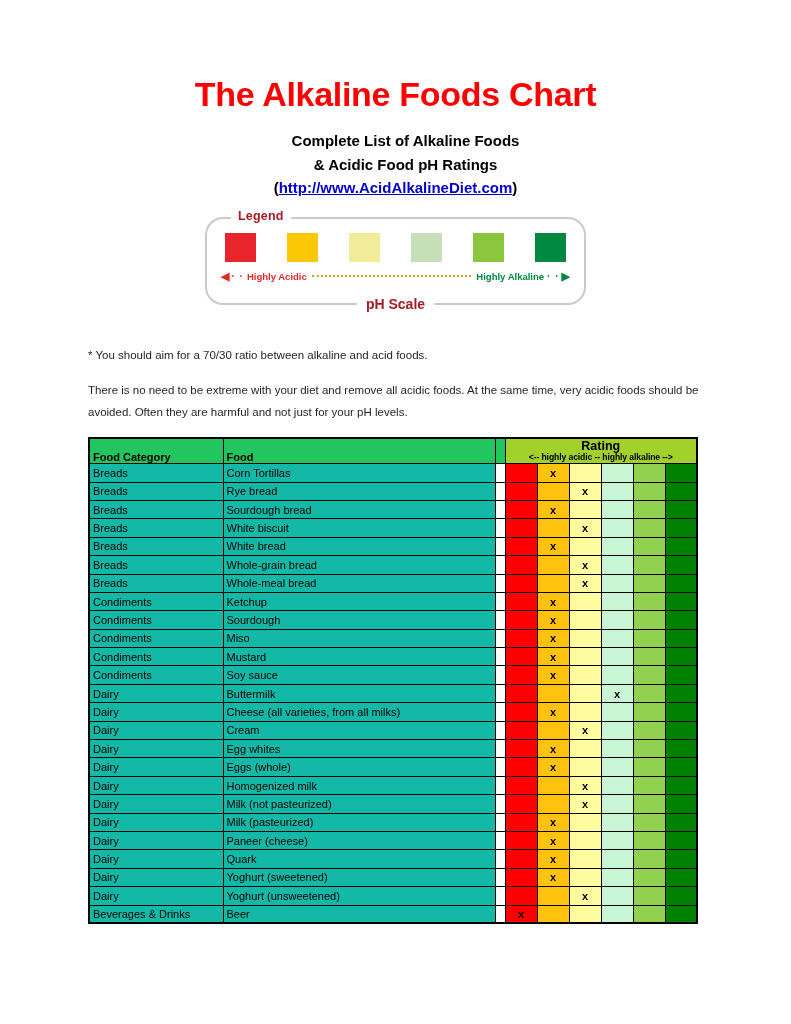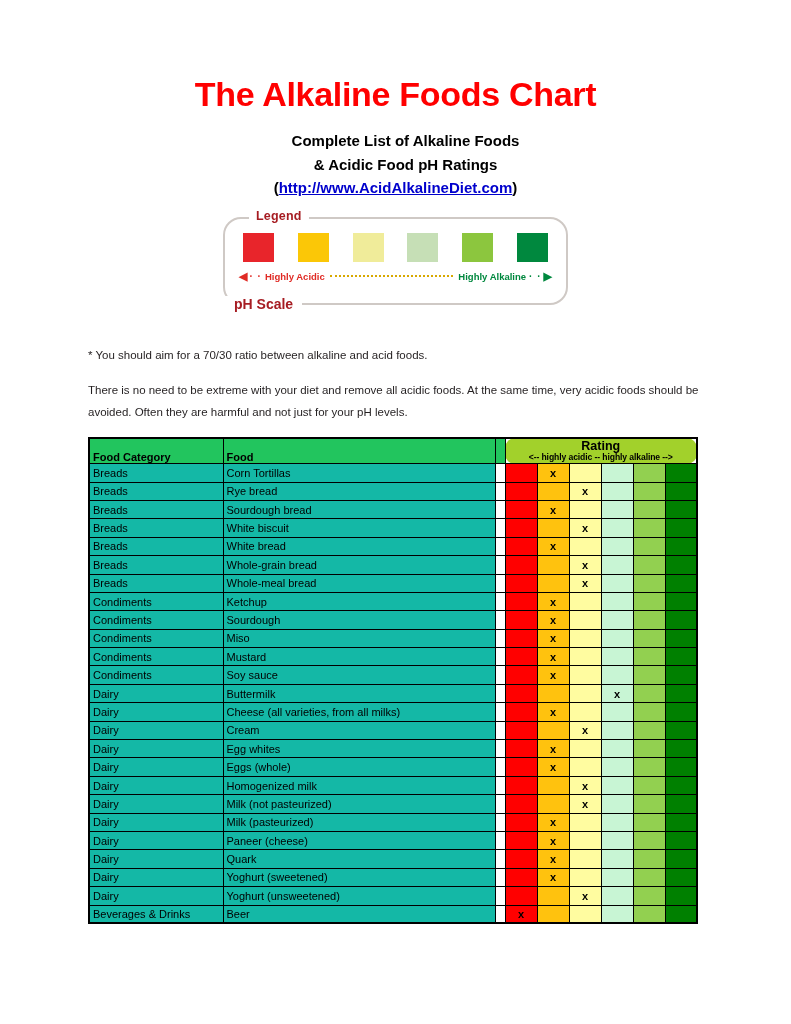--- a/index.html
+++ b/index.html
@@ -49,21 +49,21 @@
     line-height: 1.55;
   }
   .urlline a {
     color: #0000CC;
     text-decoration: underline;
   }
 
   
   .legend-wrap {
     margin: 18px auto 0 auto;
-    width: 345px;
+    width: 381px;
     position: relative;
   }
   .legend-box {
     border: 2px solid #cfc9c5;
     border-radius: 18px;
     height: 88px;
     position: relative;
     background: #ffffff;
   }
   .legend-label {
@@ -101,20 +101,21 @@
     border-bottom: 2px dotted #D8A800;
     height: 1px;
     position: relative;
     top: -1px;
   }
   .predots { color: #E02B25; letter-spacing: 1px; margin-right: 3px; font-size: 10px;}
   .postdots{ color: #00883E; letter-spacing: 1px; margin-left: 3px; font-size: 10px;}
   .ph-scale {
     position: absolute;
     bottom: -10px; left: 0; right: 0;
+    text-align: center;
   }
   .ph-scale span {
     background: #ffffff;
     padding: 0 9px;
     color: #A61C22;
     font-size: 14px;
     font-weight: bold;
   }
 
   
@@ -153,21 +154,20 @@
     vertical-align: bottom !important;
     height: 31px;
   }
   .hdr-rating {
     background: #A2D12B;
     font-weight: bold;
     text-align: center;
     padding: 0 2px !important;
     line-height: 1.15;
     height: 31px;
-    border-radius: 10px;
   }
   .hdr-rating .r1 { font-size: 12.5px; display: block; }
   .hdr-rating .r2 { font-size: 8.6px; display: block; letter-spacing: -0.1px;}
   td.cat, td.food {
     padding-left: 3px !important;
     background: #14b8a6;
     white-space: nowrap;
     overflow: hidden;
   }
   td.gap { background: #ffffff; border-left: 1px solid #000; border-right: 2px solid #000;}

